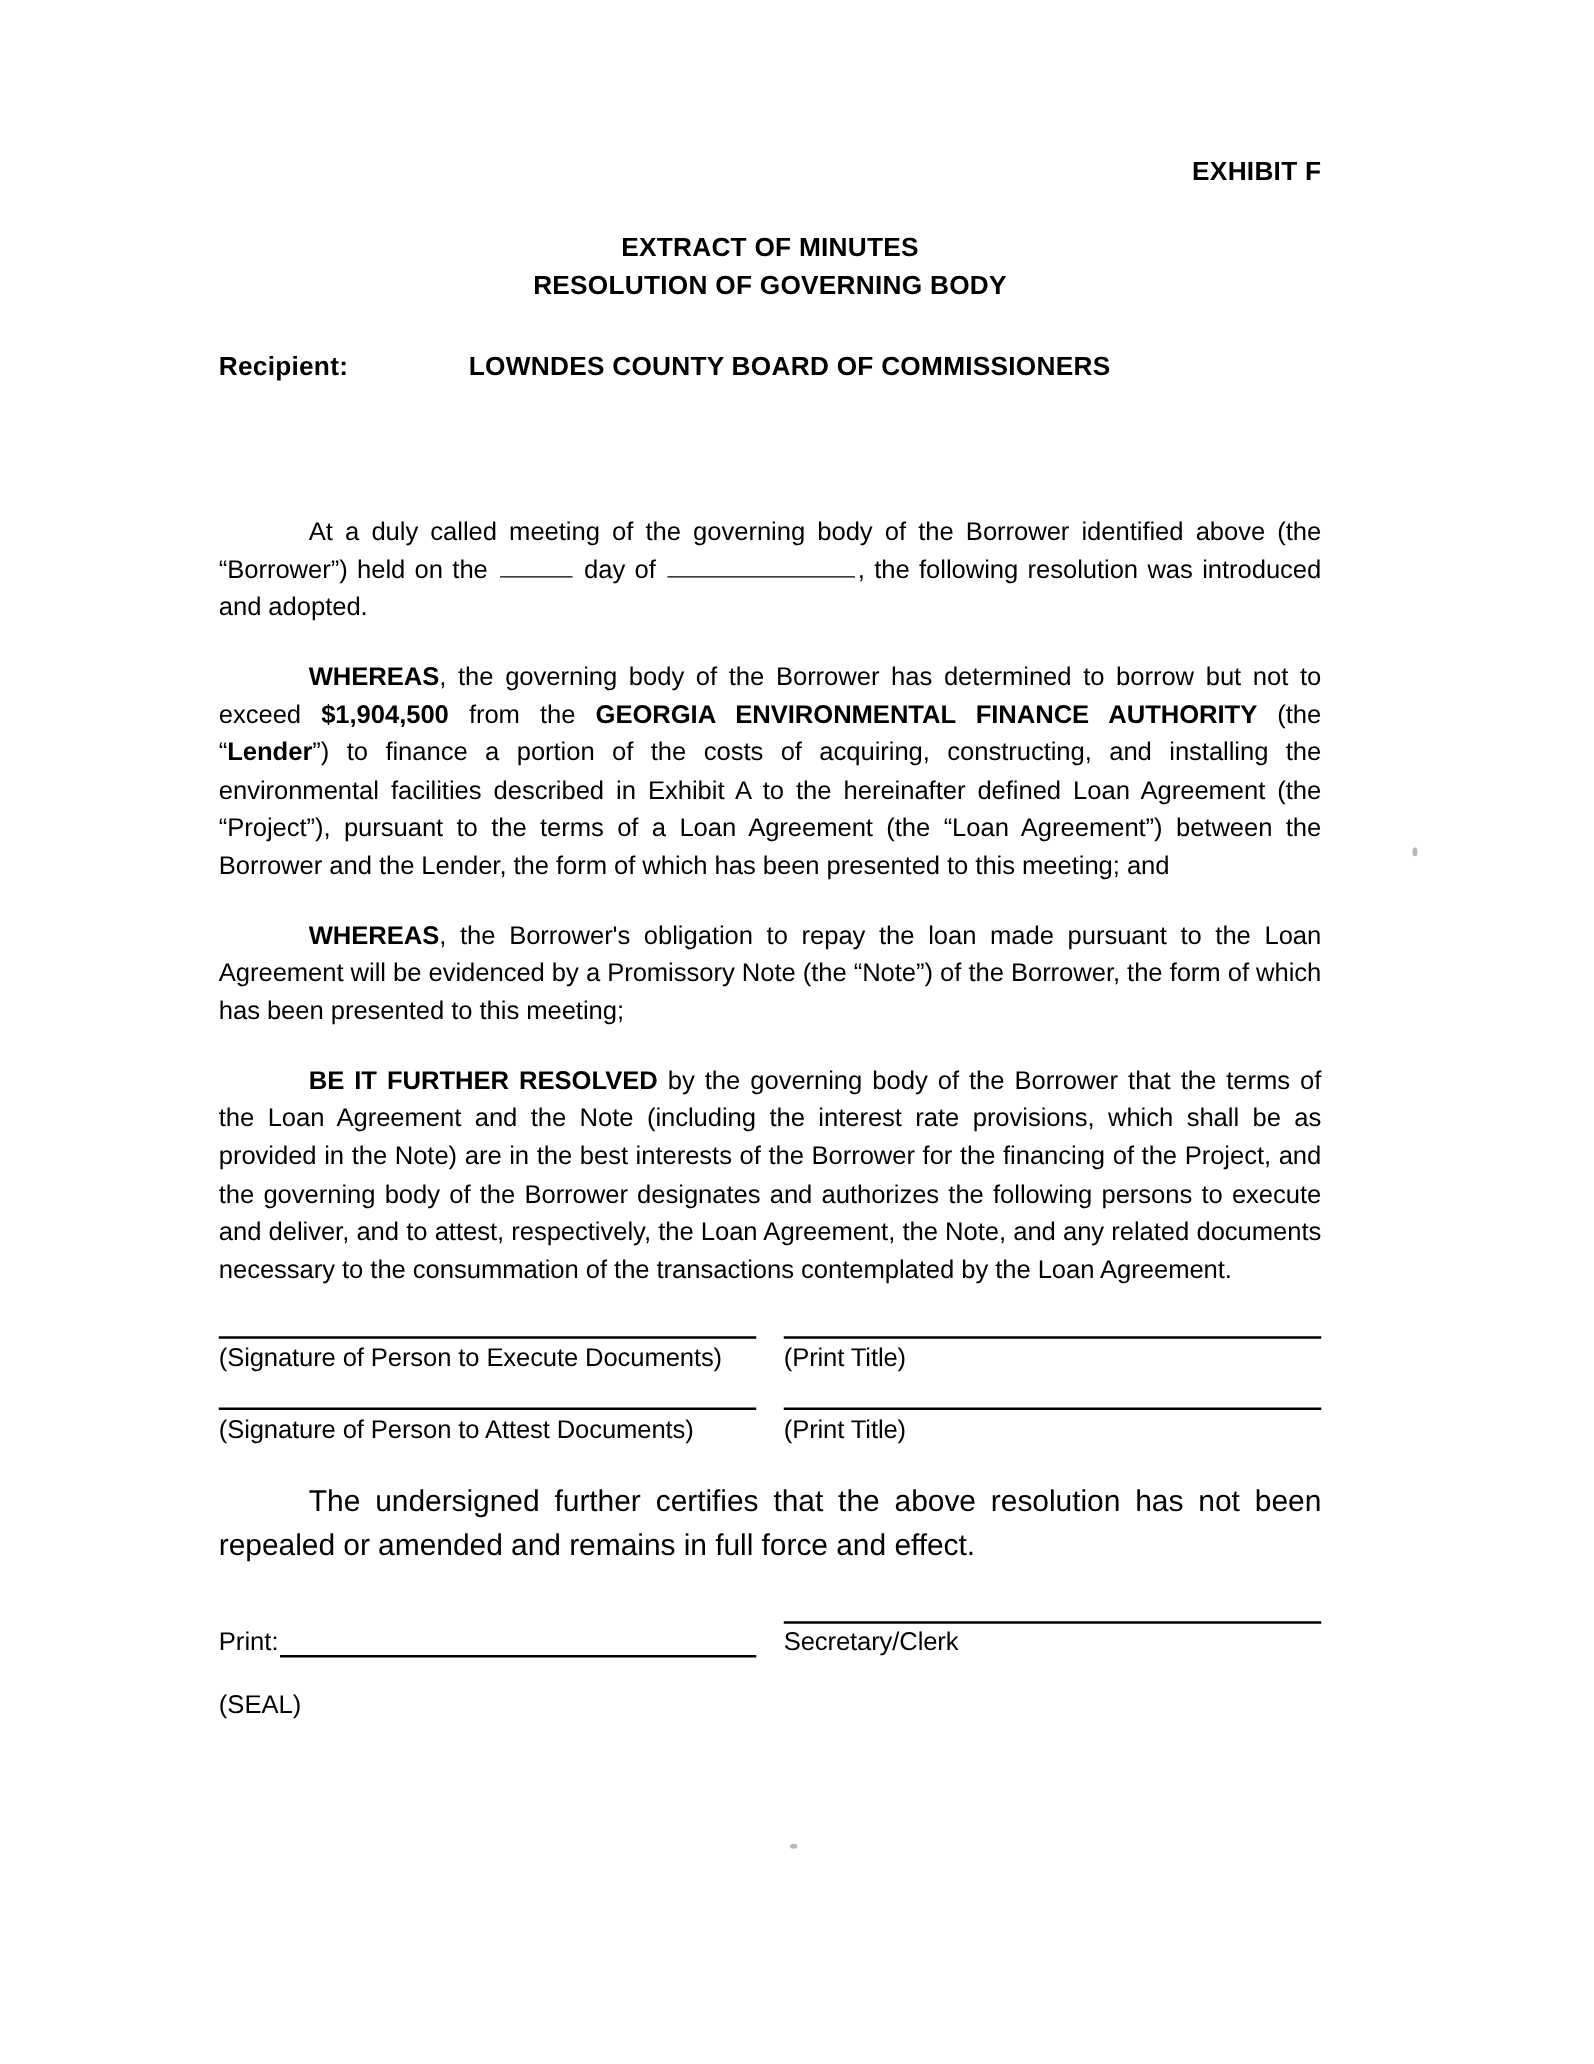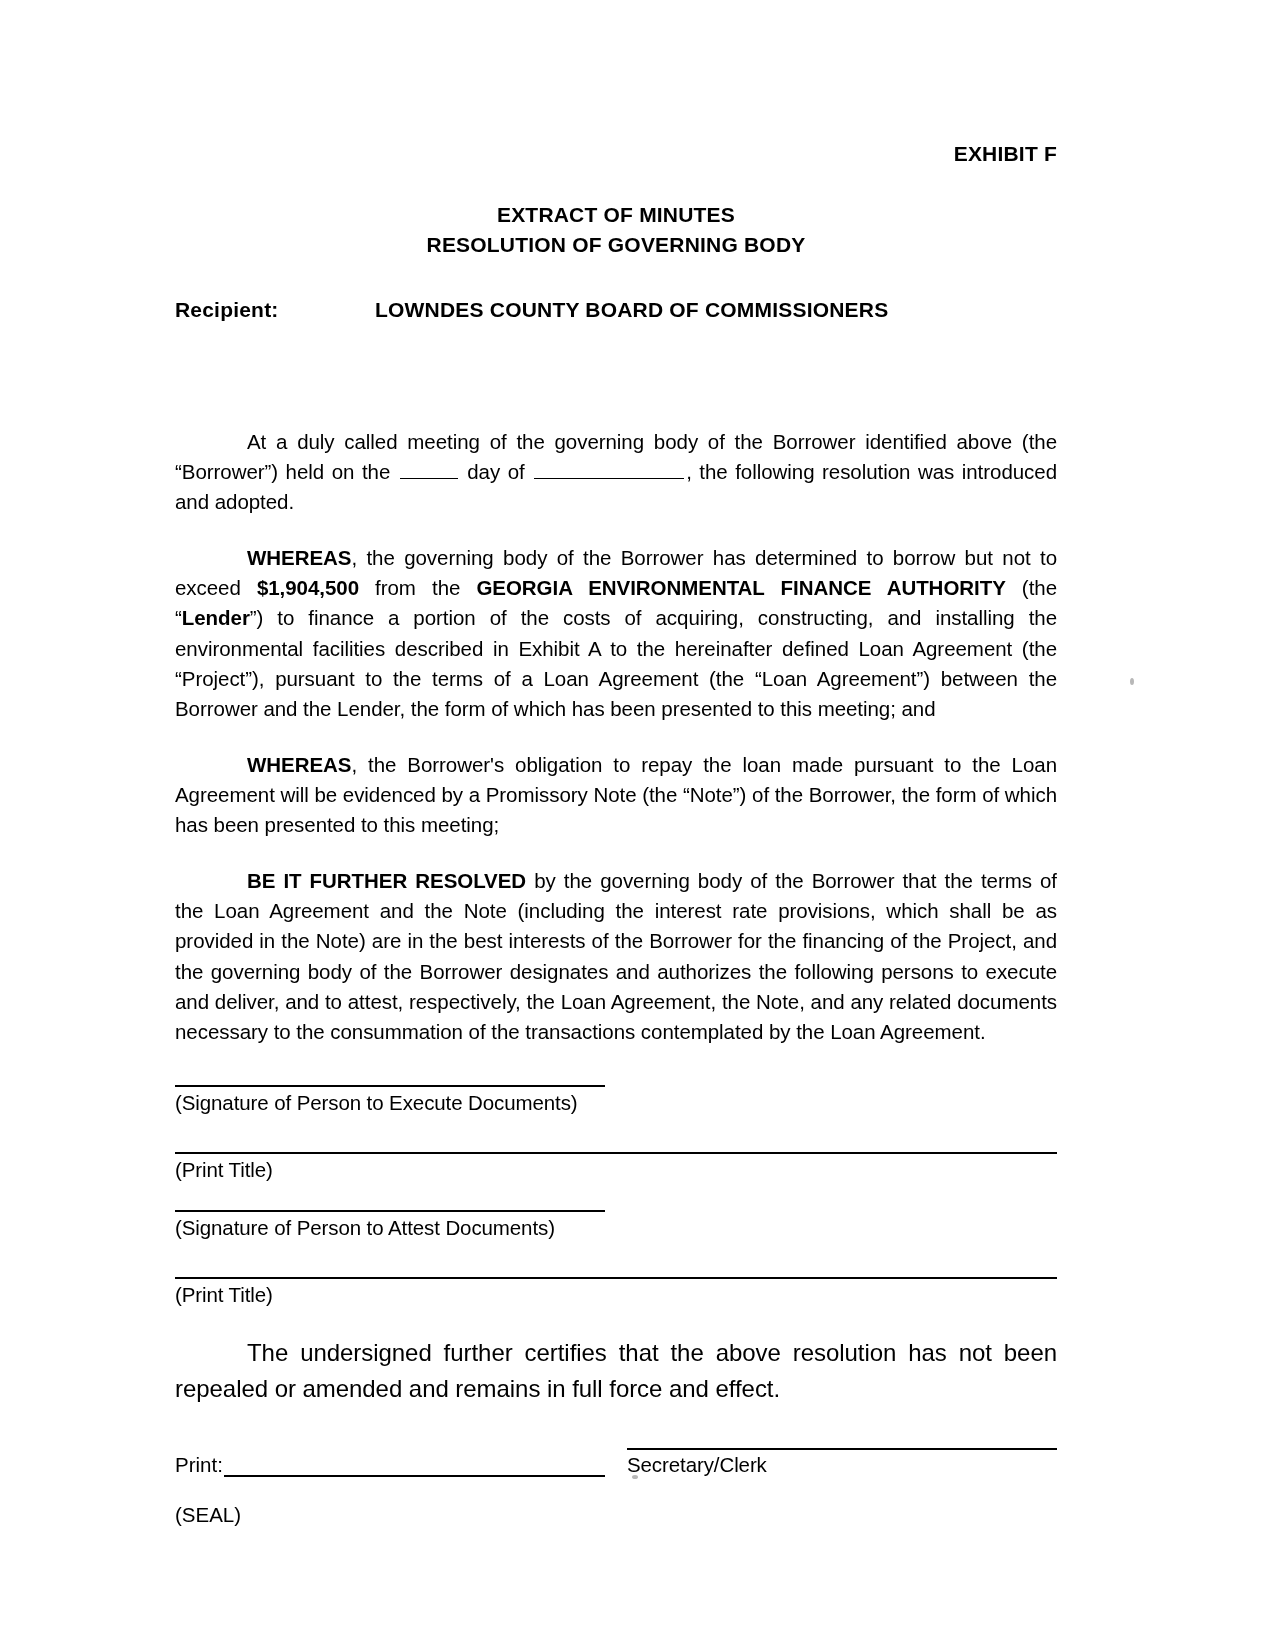--- a/index.html
+++ b/index.html
@@ -15,21 +15,21 @@
     position: relative;
     width: 1275px;
     height: 1651px;
     margin: 0 auto;
     background: #ffffff;
     overflow: hidden;
   }
   .content {
     position: absolute;
     left: 175px;
-    top: 16px;
+    top: 0;
     width: 882px;
   }
 
   
   .exhibit-label {
     text-align: right;
     font-size: 21px;
     font-weight: bold;
     letter-spacing: 0.2px;
     padding-top: 126px;
@@ -78,23 +78,22 @@
     height: 0.95em;
     margin: 0 2px;
   }
   .blank-day { width: 58px; }
   .blank-month { width: 150px; }
 
   
   .sig-block { margin-top: 37px; }
   .sig-row {
     display: flex;
-    gap: 36px;
+    gap: 22px;
     margin-bottom: 26px;
-    flex-direction: column;
   }
   .sig-cell-left { width: 430px; flex: none; }
   .sig-cell-right { flex: 1; }
   .sig-rule {
     border-top: 2.2px solid #000;
     height: 0;
     margin-bottom: 3px;
   }
   .sig-caption {
     font-size: 20.5px;

